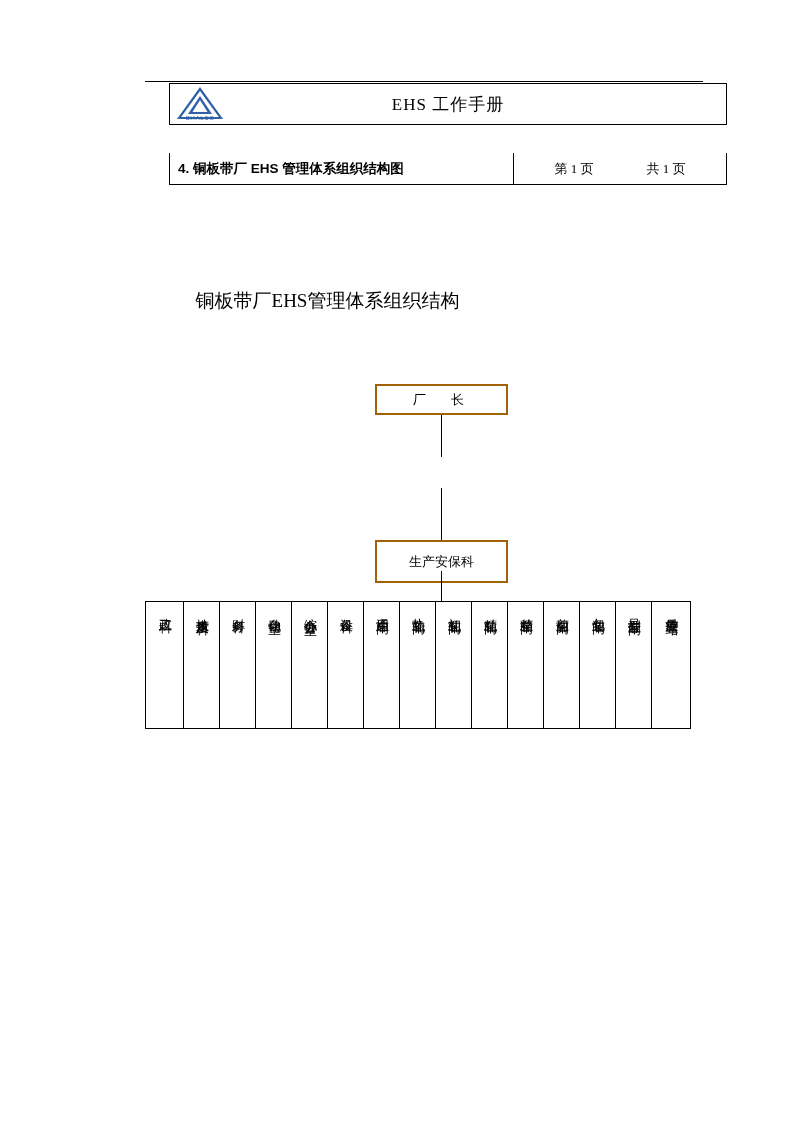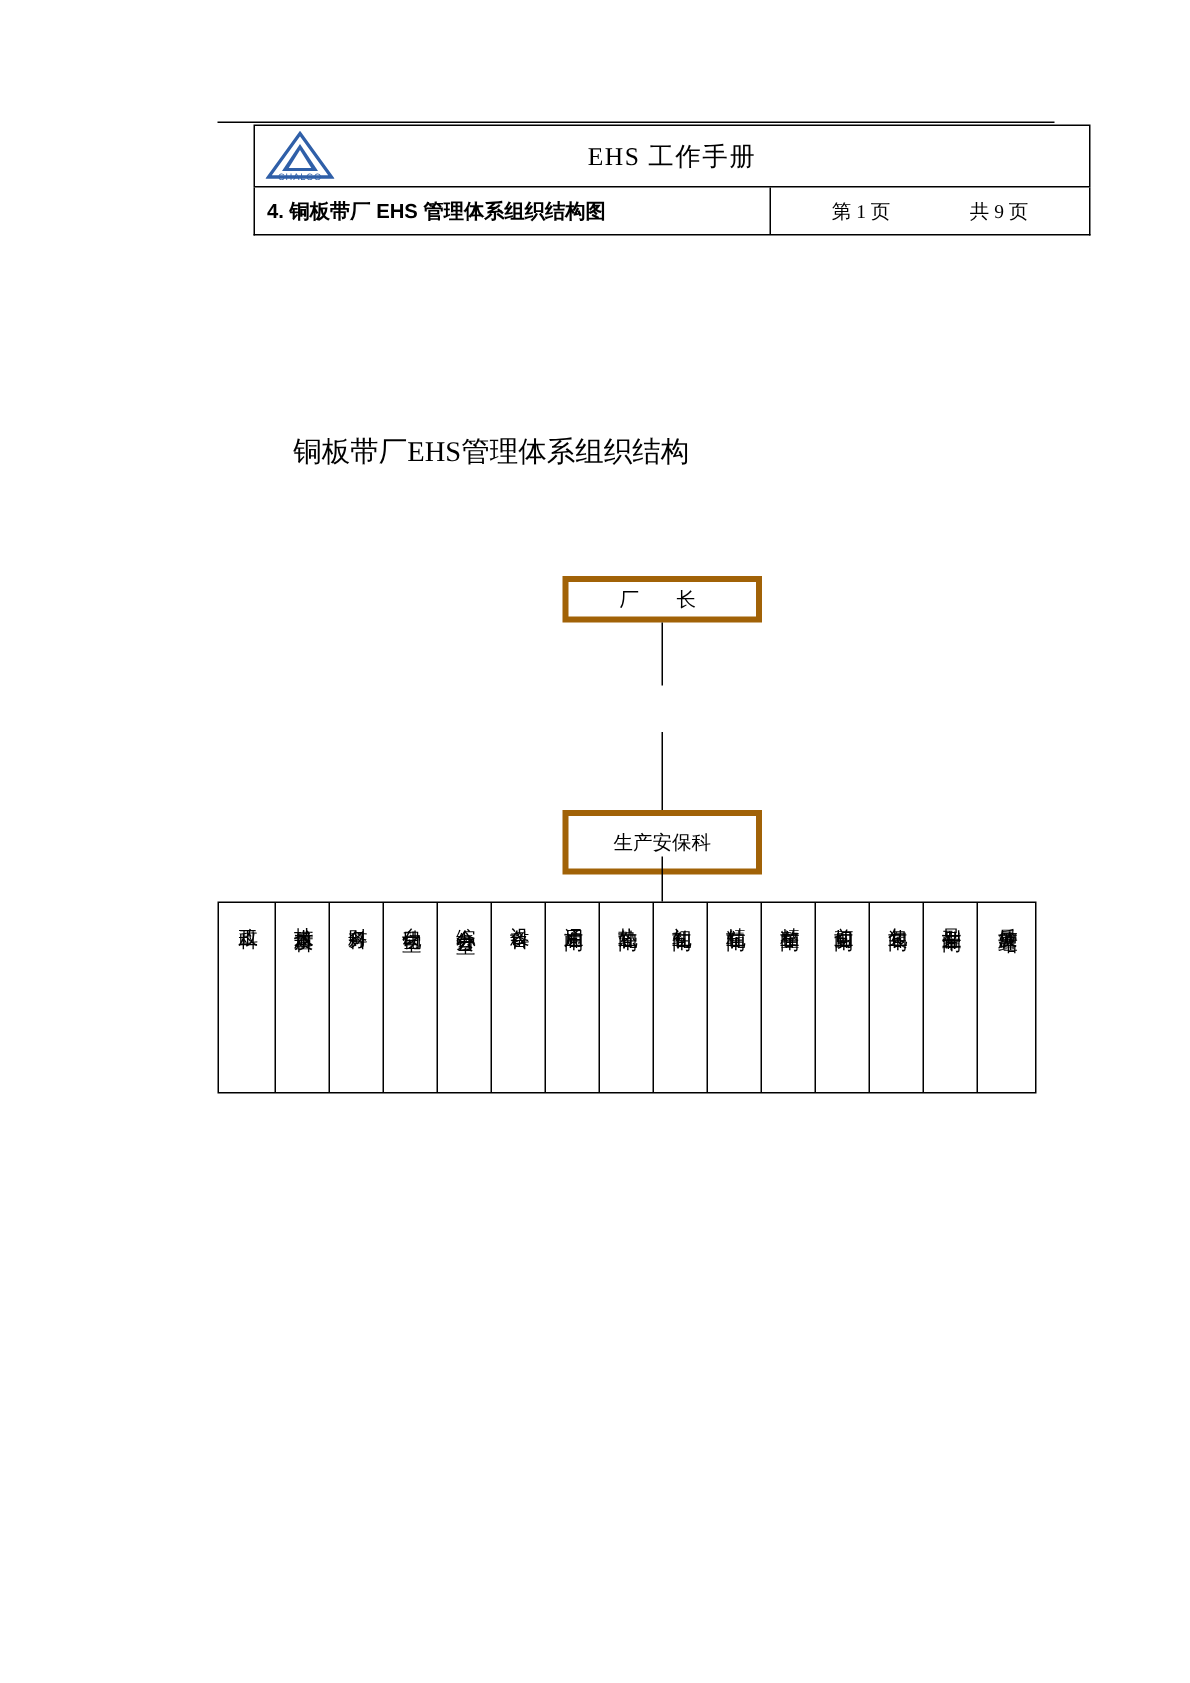--- a/index.html
+++ b/index.html
@@ -58,20 +58,21 @@
   }
 
   #header-sub-row {
     position: relative;
     height: 32px;
     border: 1px solid #000;
     border-top: none;
     box-sizing: border-box;
     display: flex;
     align-items: stretch;
+    margin-top: 28px;
   }
   #section-title-cell {
     flex: 0 0 344px;
     display: flex;
     align-items: center;
     padding-left: 8px;
     border-right: 1px solid #000;
     box-sizing: border-box;
     font-size: 13.5px;
     font-family: "Liberation Sans", sans-serif;
@@ -105,21 +106,21 @@
     position: absolute;
     left: 0;
     top: 0;
     width: 793px;
     height: 1122px;
     pointer-events: none;
   }
 
   .node-box {
     position: absolute;
-    border: 4px solid #a16207;
+    border: 2px solid #a16207;
     box-sizing: border-box;
     background: #fff;
     display: flex;
     align-items: center;
     justify-content: center;
     font-size: 13px;
     font-family: "Liberation Serif", serif;
     pointer-events: auto;
   }
   #node-director { left: 375px; top: 384px; width: 133px; height: 31px; letter-spacing: 6px; }
@@ -177,21 +178,21 @@
         <text x="23" y="33" font-size="6.2" fill="#2f5fa8" text-anchor="middle" font-family="Liberation Sans, sans-serif" letter-spacing="0.6">CHALCO</text>
       </svg>
     </div>
     <div id="doc-title">EHS 工作手册</div>
   </div>
 
   <div id="header-sub-row">
     <div id="section-title-cell">4. 铜板带厂 EHS 管理体系组织结构图</div>
     <div id="page-info-cell">
       <span class="page-info-text">第 1 页</span>
-      <span class="page-info-text">共 9 页</span>
+      <span class="page-info-text">共 1 页</span>
     </div>
   </div>
 </div>
 
 <div id="chart-title">铜板带厂EHS管理体系组织结构</div>
 
 <div id="org-chart">
 
   <div class="node-box" id="node-director">厂　长</div>
   <div class="connector" style="left:441px; top:415px; width:1px; height:42px;"></div>

